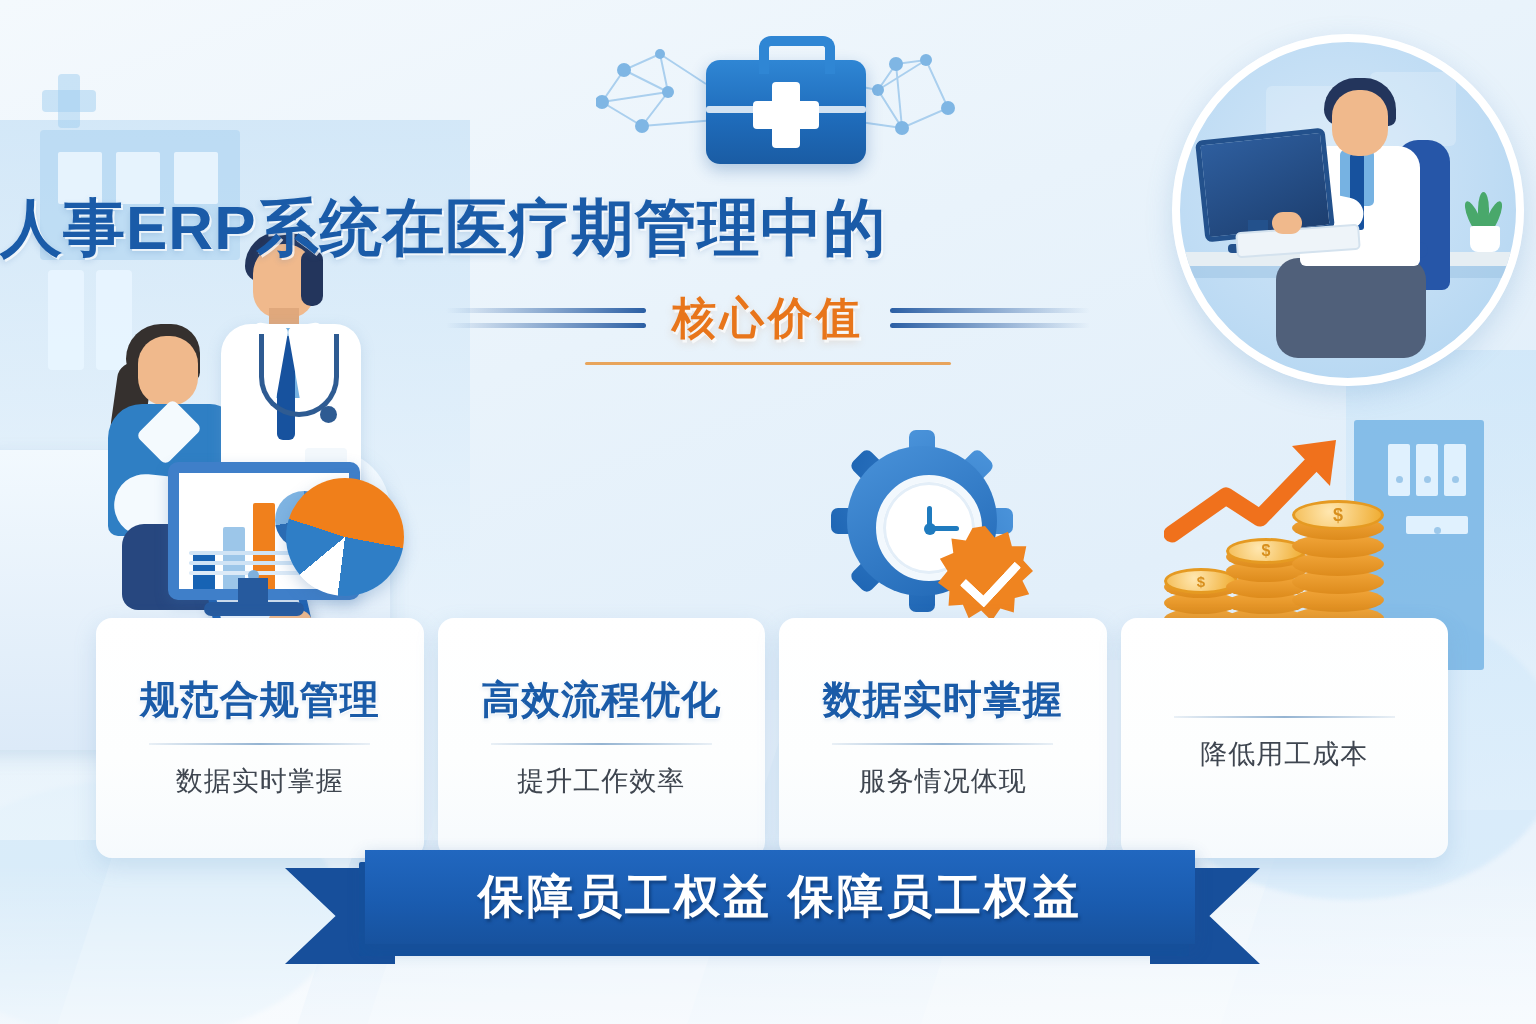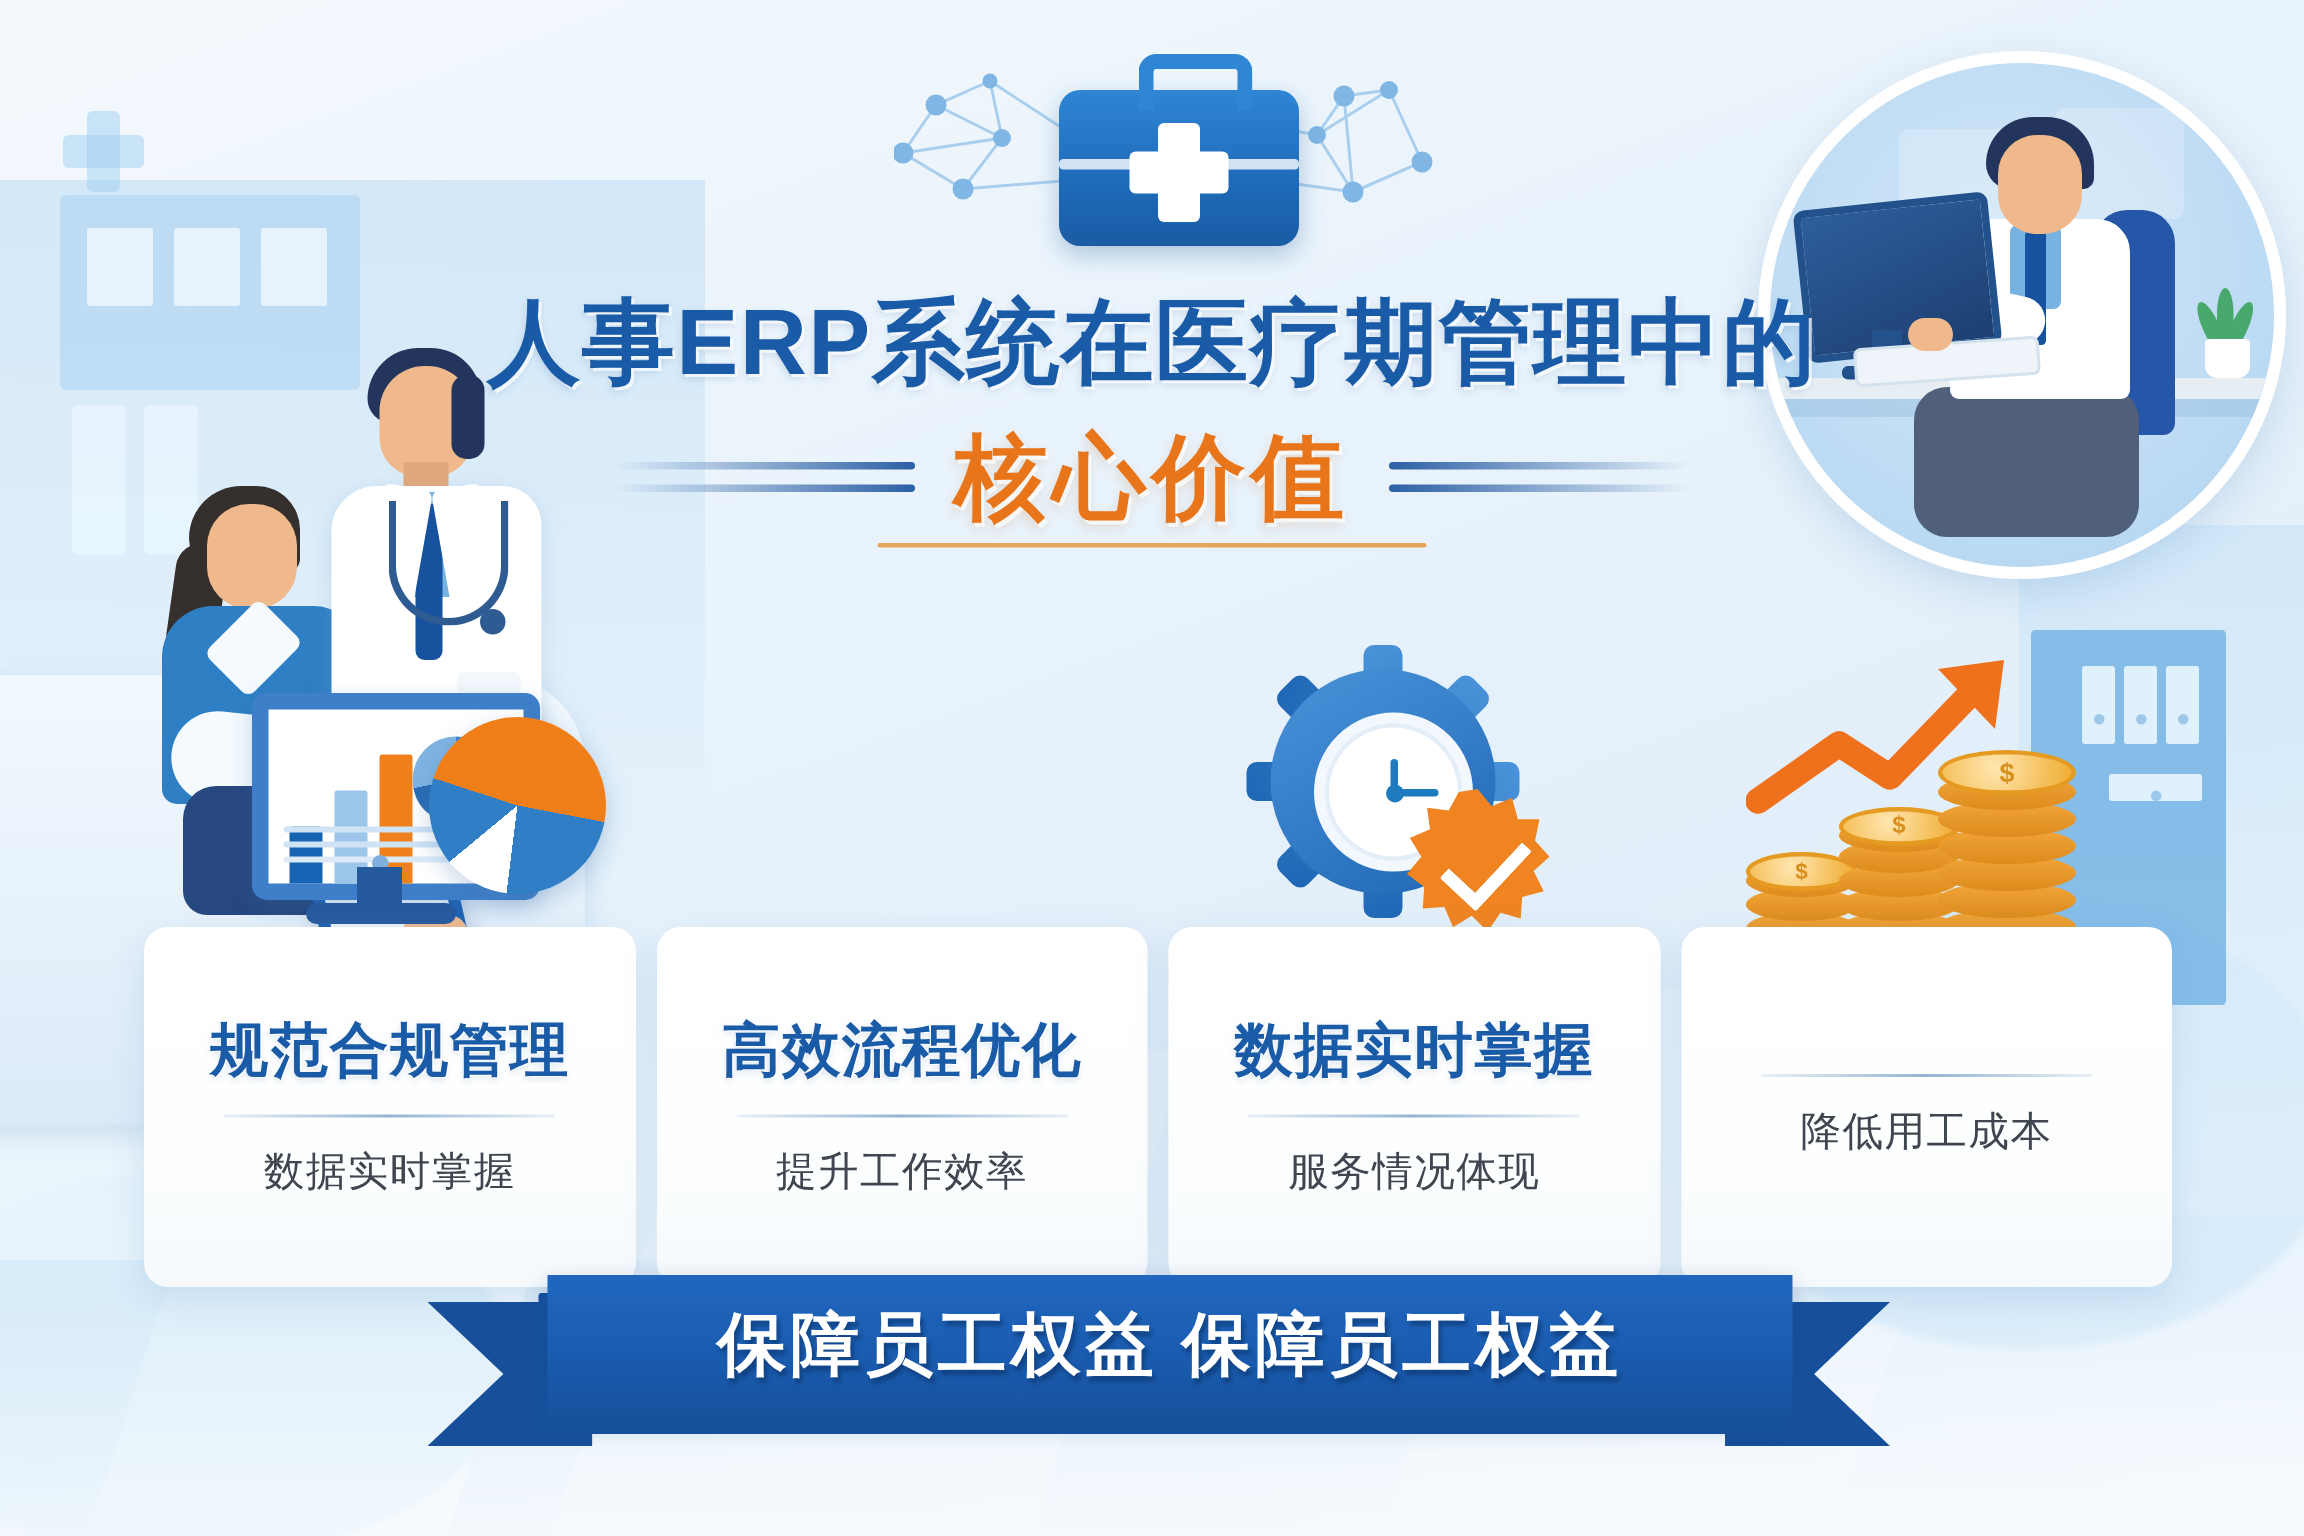--- a/index.html
+++ b/index.html
@@ -123,34 +123,34 @@
     position:absolute;left:53px;top:-24px;width:56px;height:28px;
     border:10px solid #2f86d4;border-bottom:none;border-radius:12px 12px 0 0;
   }
   .kit .strap{position:absolute;left:0;top:46px;width:160px;height:7px;background:rgba(255,255,255,.8);border-radius:3px;}
   .kit .cross-v{position:absolute;left:66px;top:22px;width:28px;height:66px;background:#fff;border-radius:4px;}
   .kit .cross-h{position:absolute;left:47px;top:41px;width:66px;height:28px;background:#fff;border-radius:4px;}
   .netsvg{position:absolute;left:0;top:0;width:380px;height:150px;}
 
   
   .title-main{
-    position:absolute;left:0;right:0;top:186px;text-align:center;
+    position:absolute;left:0;right:0;top:186px;text-align:left;
     font-size:62px;font-weight:bold;letter-spacing:1px;color:#1A5BA8;
     text-shadow:2px 2px 0 rgba(255,255,255,.75), 0 3px 6px rgba(60,110,170,.22);
   }
   .sub-row{
     position:absolute;left:0;right:0;top:272px;height:92px;
     display:flex;align-items:center;justify-content:center;gap:26px;
   }
   .dashes{display:flex;flex-direction:column;gap:10px;width:200px;}
   .dashes span{display:block;height:5px;border-radius:3px;
     background:linear-gradient(90deg,rgba(38,86,160,0),#2b5fa4);}
   .dashes.right span{background:linear-gradient(90deg,#2b5fa4,rgba(38,86,160,0));}
   .title-sub{
-    font-size:62px;font-weight:bold;color:#E8751A;letter-spacing:4px;
+    font-size:44px;font-weight:bold;color:#E8751A;letter-spacing:4px;
     text-shadow:2px 3px 0 rgba(255,255,255,.7), 0 4px 8px rgba(190,110,40,.22);
     white-space:nowrap;
   }
   .sub-underline{
     position:absolute;left:50%;top:362px;transform:translateX(-50%);
     width:366px;height:3px;background:#E8963F;border-radius:2px;opacity:.85;
   }
 
   
   .icons-row{position:absolute;left:96px;top:420px;width:1352px;height:210px;}

